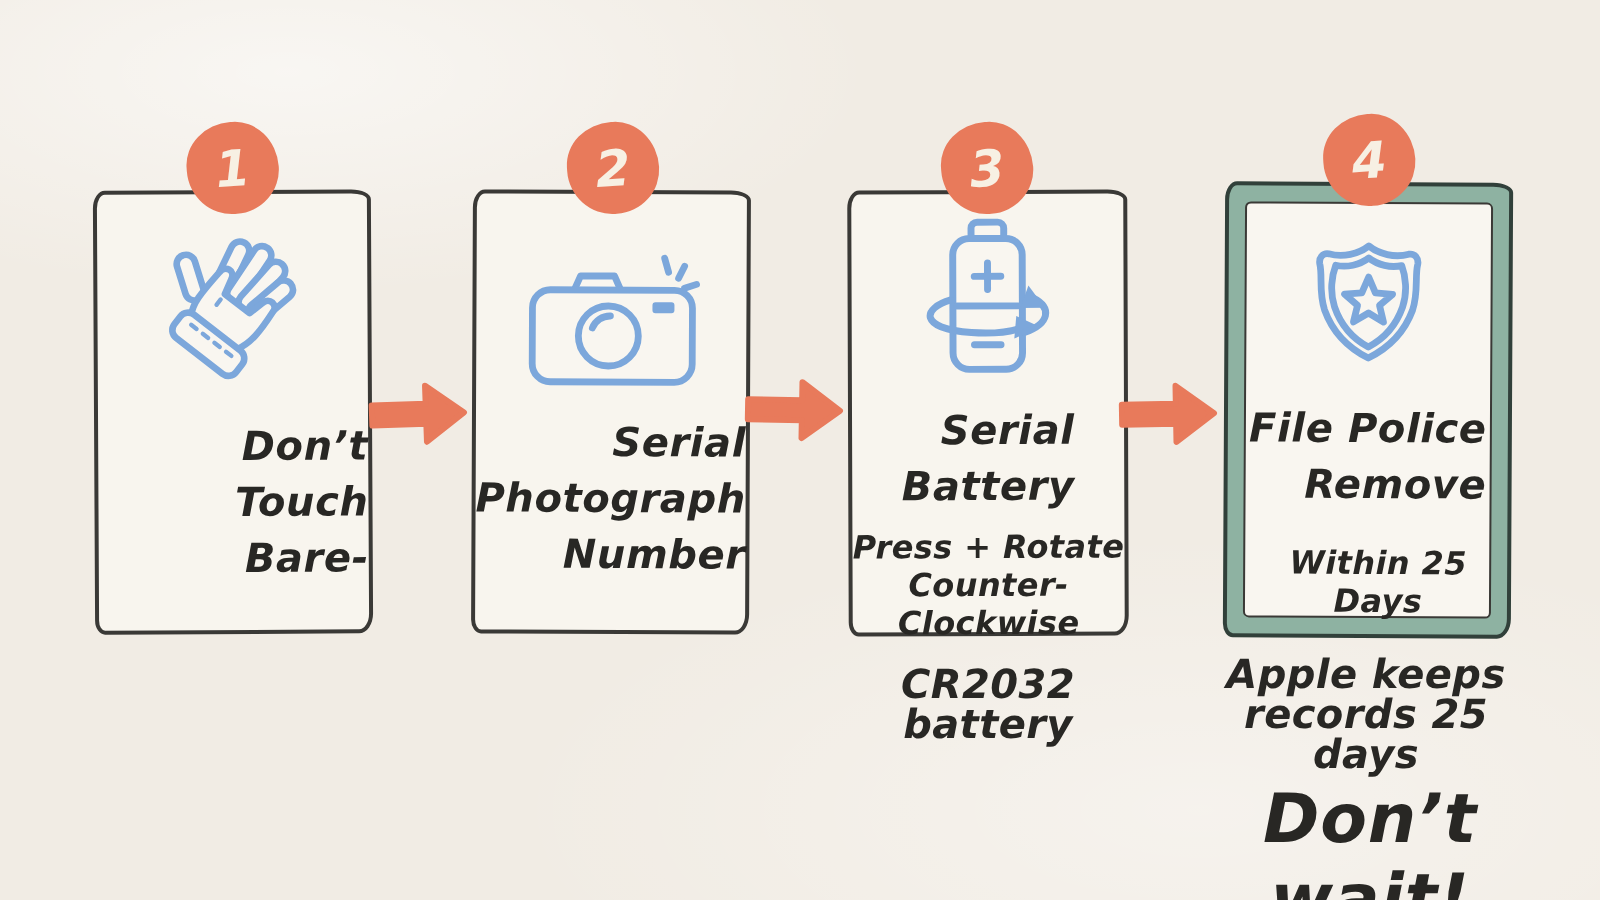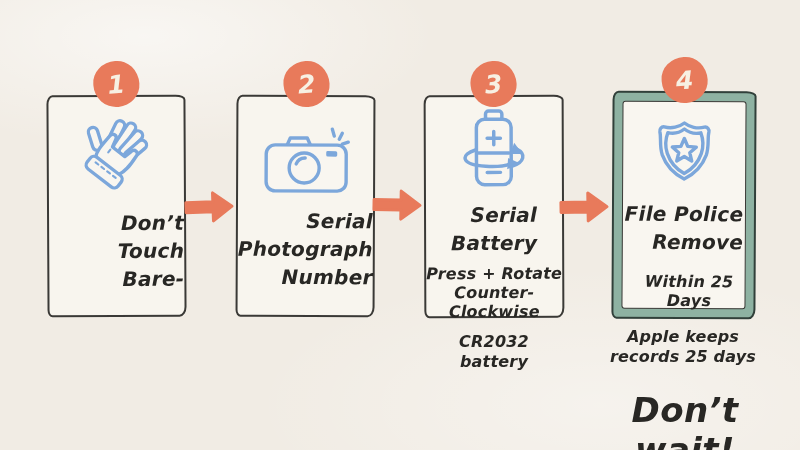--- a/index.html
+++ b/index.html
@@ -66,21 +66,21 @@
     font-size:16px;line-height:19px;
     text-align:center;letter-spacing:.2px;
   }
   .step-sub span{display:block;}
   
   .arrow{position:absolute;width:52px;height:36px;}
   
   .caption{
     position:absolute;
     font-style:italic;font-weight:600;
-    font-size:16px;line-height:20px;
+    font-size:20px;line-height:20px;
     text-align:center;letter-spacing:.2px;
   }
   .caption span{display:block;}
   .note{
     position:absolute;
     font-style:italic;font-weight:800;
     font-size:34px;letter-spacing:.4px;
     text-align:center;
   }
   svg .blue{stroke:#7ca7db;fill:none;stroke-width:3.4;stroke-linecap:round;stroke-linejoin:round;}

